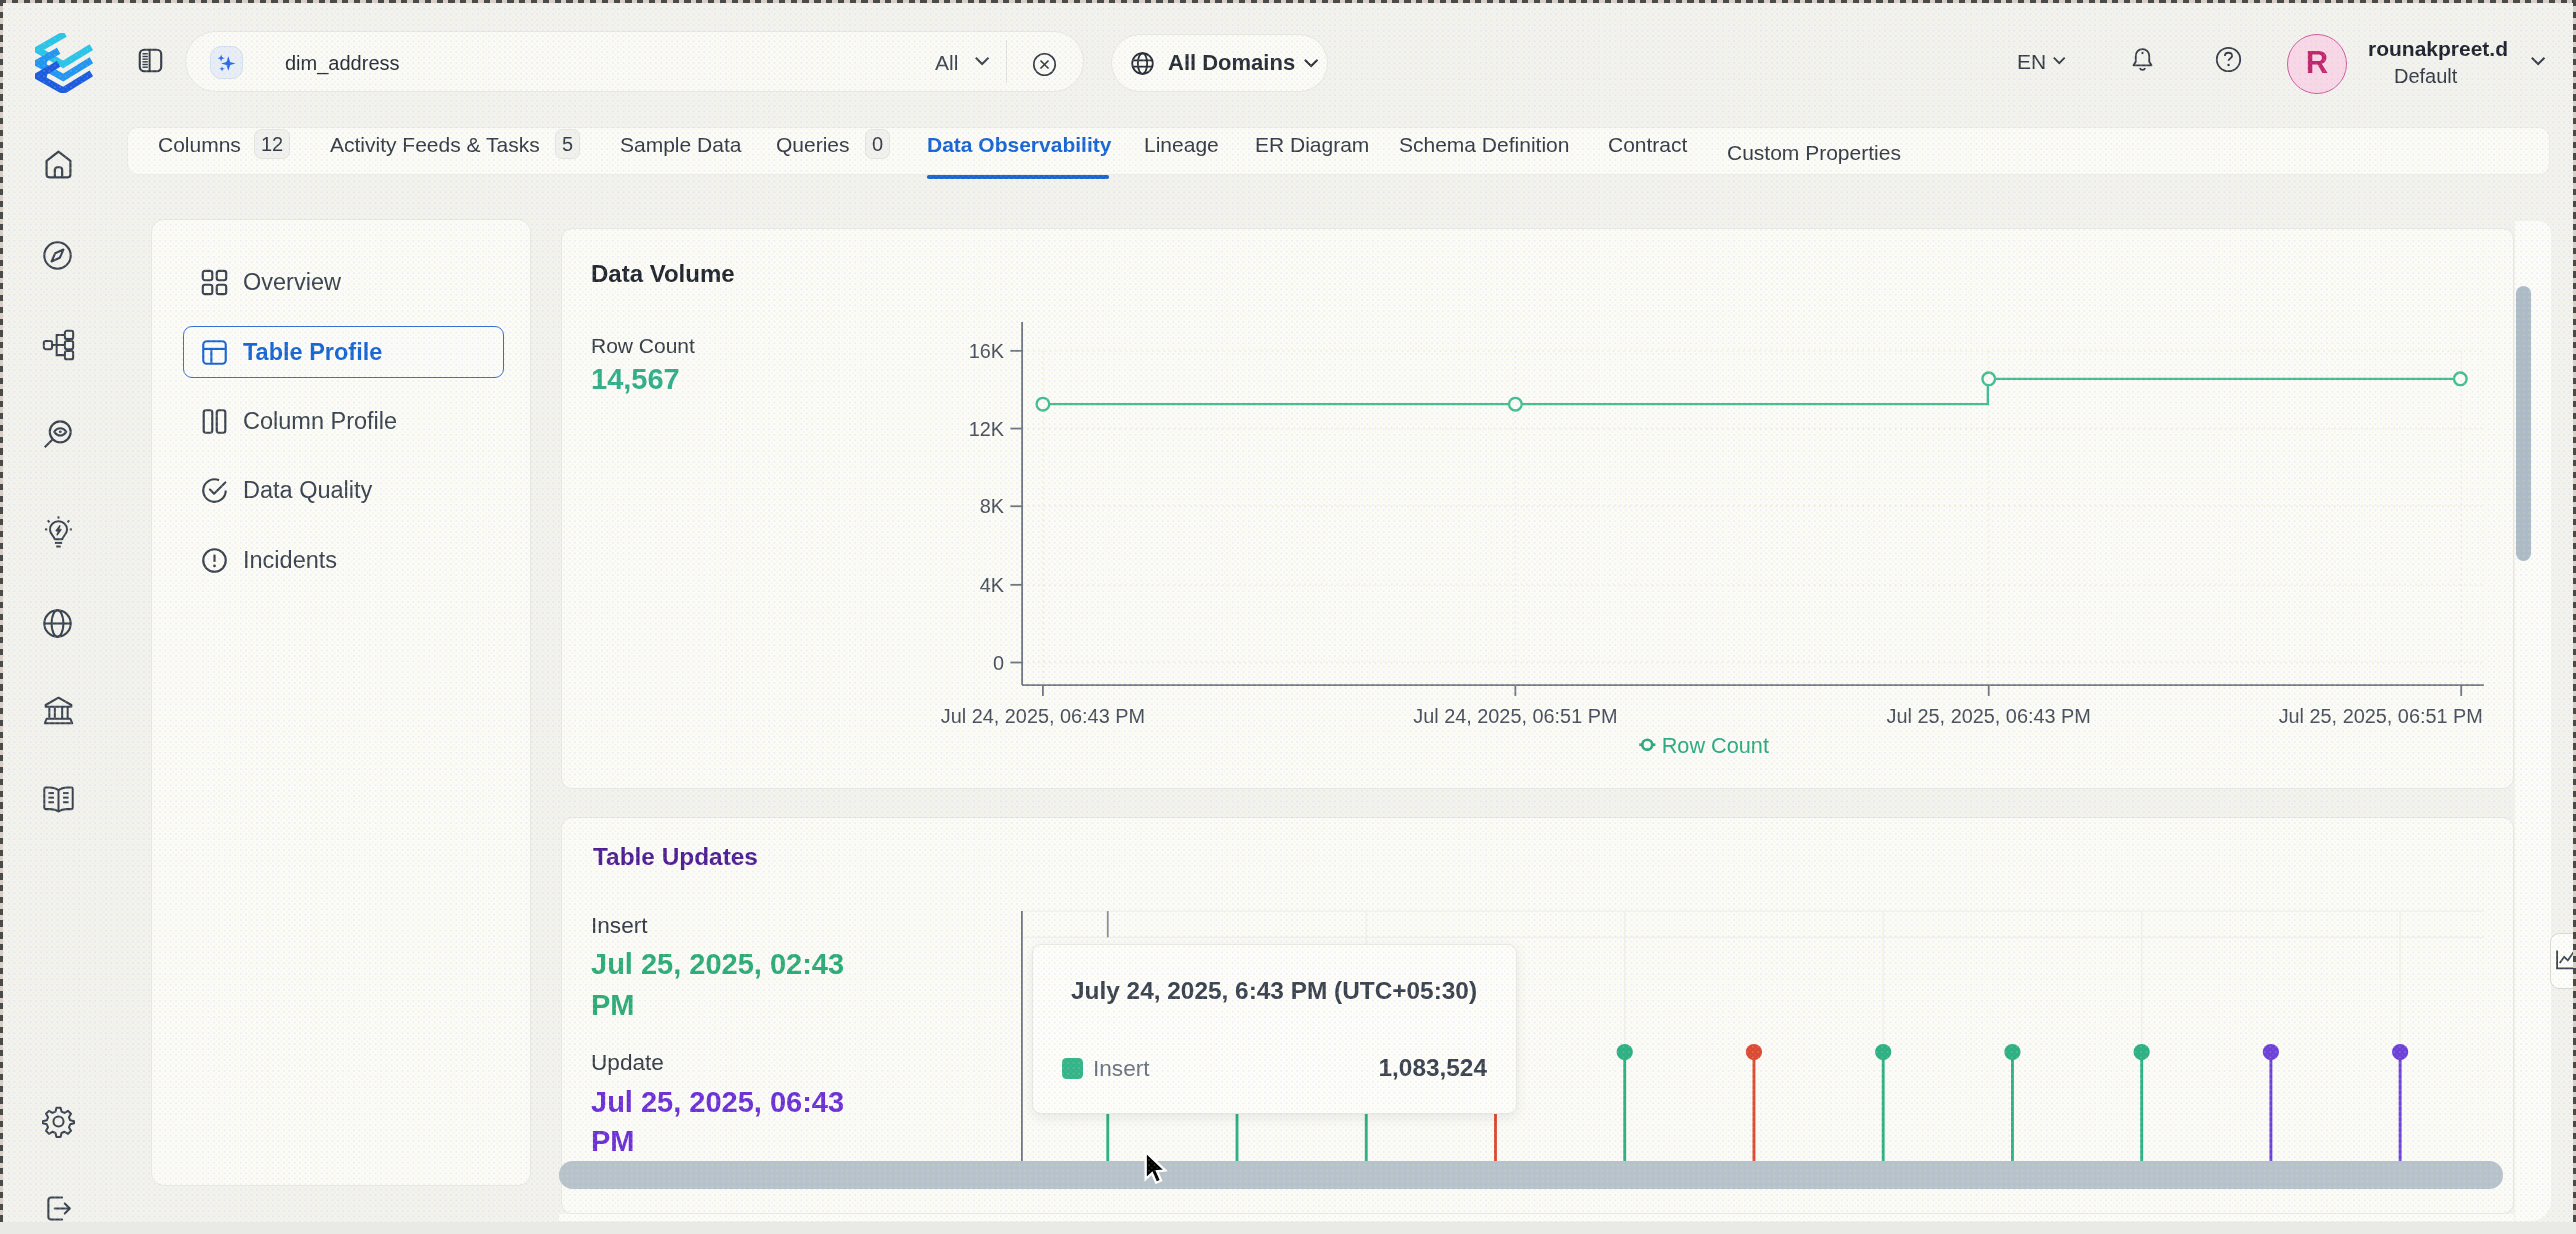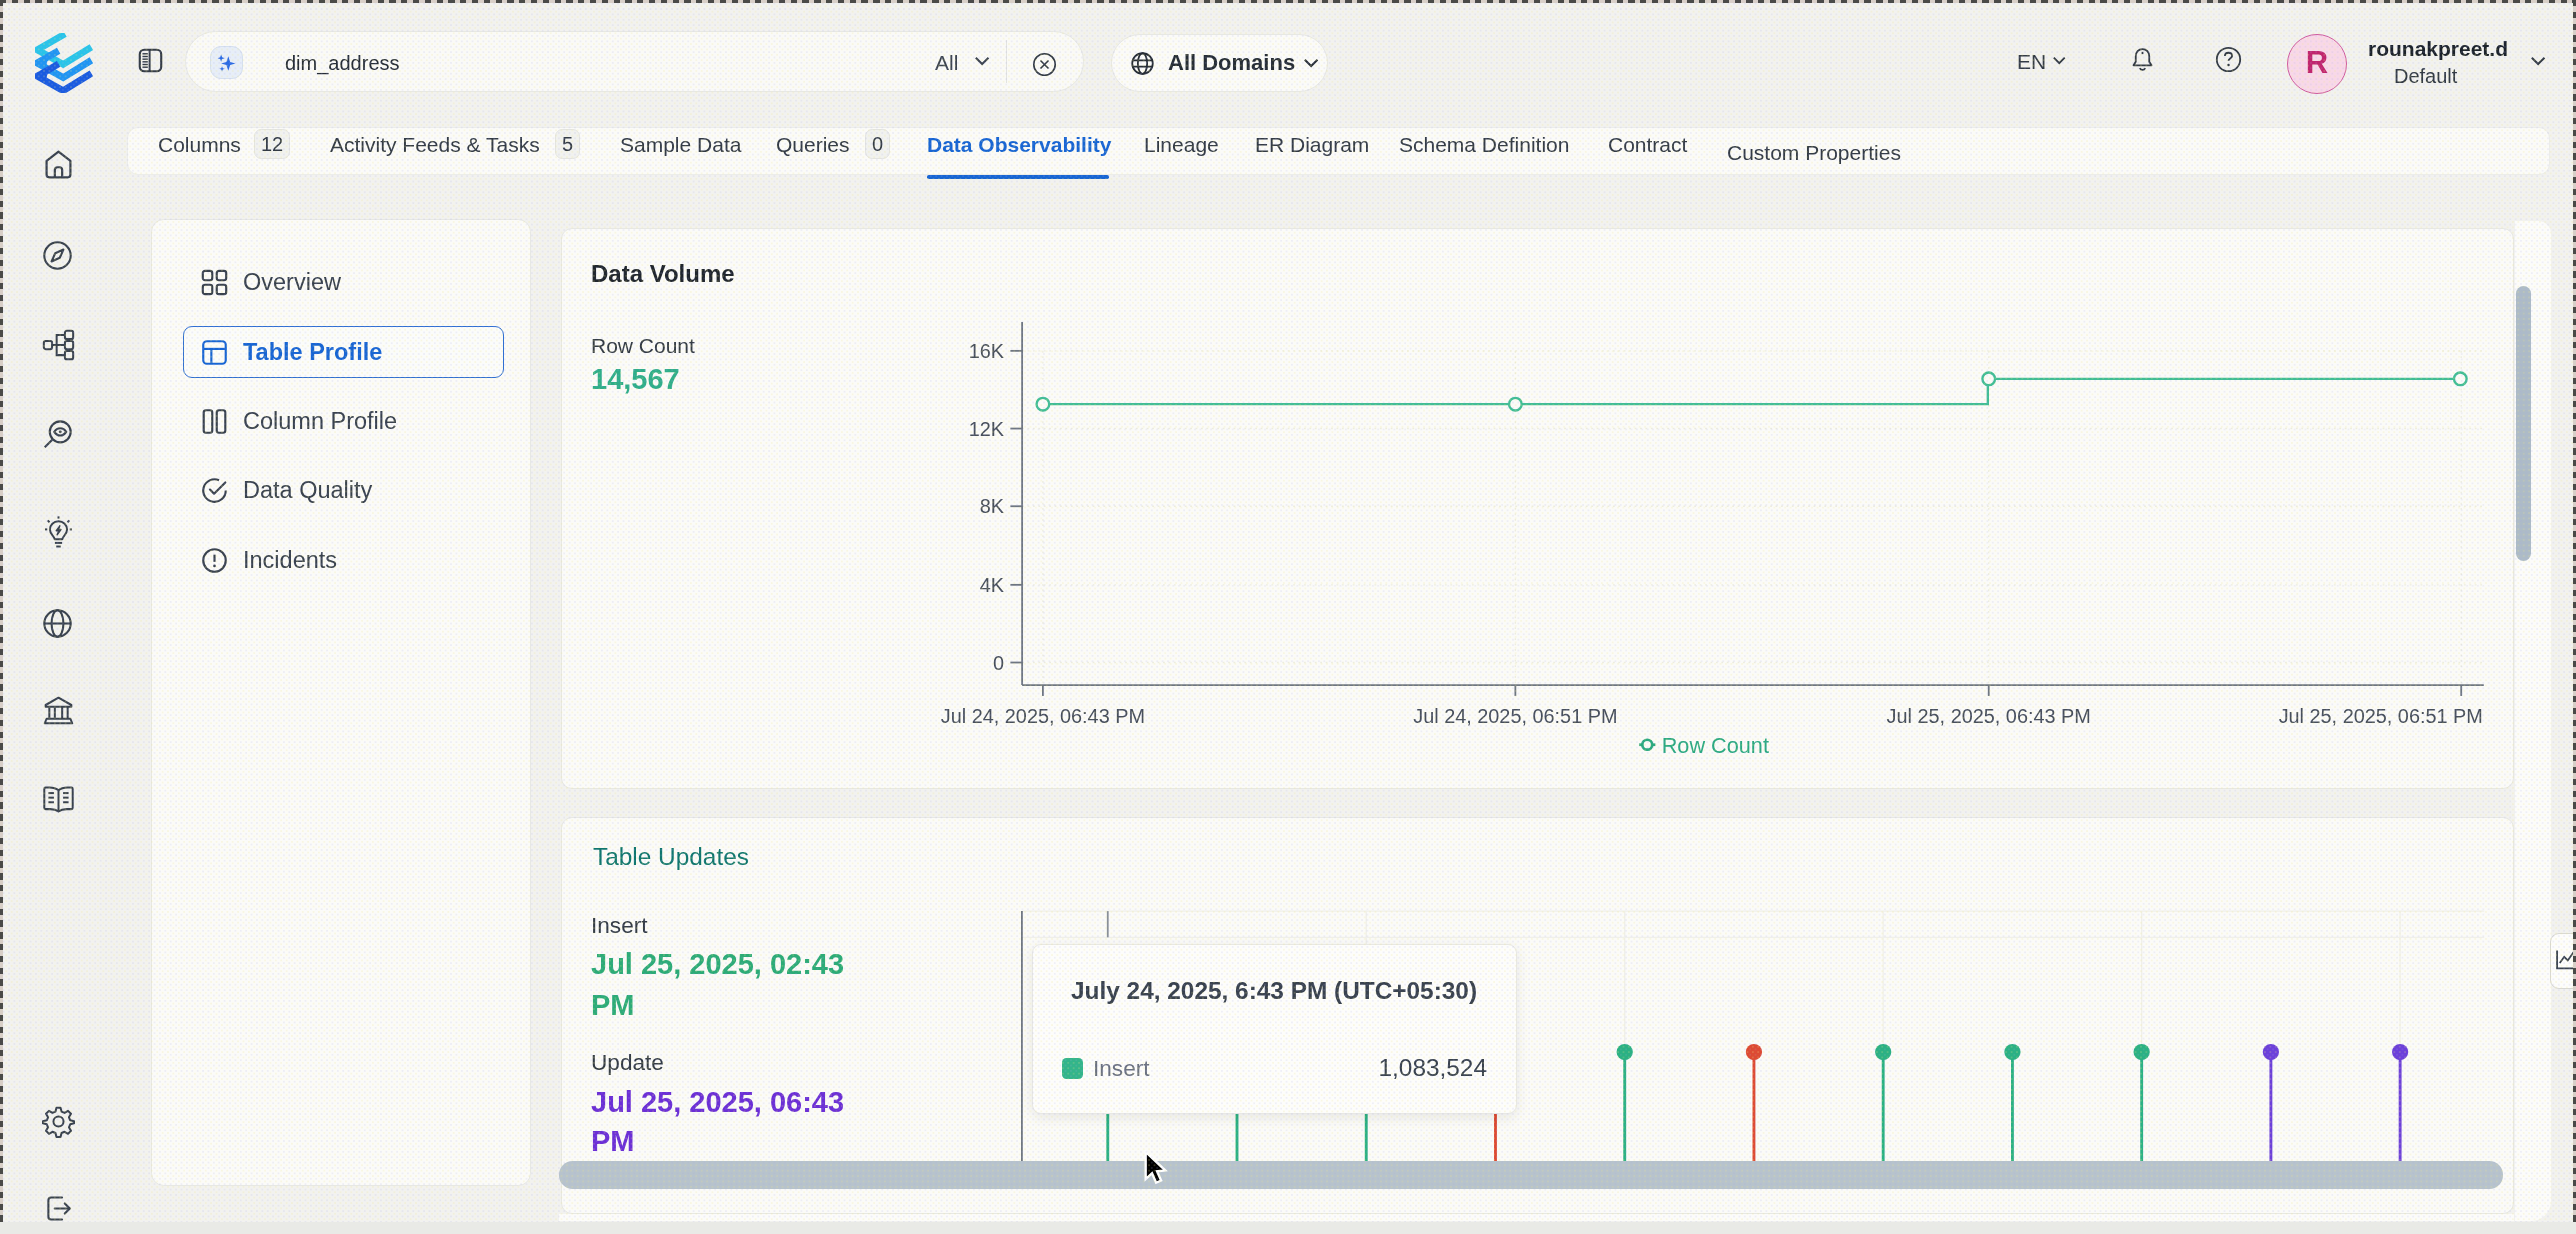--- a/index.html
+++ b/index.html
@@ -282,21 +282,21 @@
       <g>
         <line x1="1193" y1="572" x2="1211" y2="572" stroke="#2aa981" stroke-width="3"></line>
         <circle cx="1202" cy="572" r="5.5" fill="#fbfbf8" stroke="#2aa981" stroke-width="3"></circle>
         <text x="1218" y="581" font-family="Liberation Sans, sans-serif" font-size="24" fill="#2aa981">Row Count</text>
       </g>
     </svg>
   </div>
 
   <div id="tucard" class="card" style="left:561px;top:817px;width:1953px;height:397px;border-radius:11px;"></div>
   <div id="tucontent">
-    <div class="txt" style="left:593px;top:843px;font-size:24.4px;font-weight:400;color:#0f766e;">Table Updates</div>
+    <div class="txt" style="left:593px;top:843px;font-size:24.4px;font-weight:700;color:#4c1d95;">Table Updates</div>
     <div class="txt" style="left:591px;top:913px;font-size:22.6px;color:#333b45;">Insert</div>
     <div class="txt" style="left:591px;top:948px;font-size:29px;font-weight:700;color:#2cab77;">Jul 25, 2025, 02:43</div>
     <div class="txt" style="left:591px;top:989px;font-size:29px;font-weight:700;color:#2cab77;">PM</div>
     <div class="txt" style="left:591px;top:1050px;font-size:22.6px;color:#333b45;">Update</div>
     <div class="txt" style="left:591px;top:1086px;font-size:29px;font-weight:700;color:#6b2fd6;">Jul 25, 2025, 06:43</div>
     <div class="txt" style="left:591px;top:1125px;font-size:29px;font-weight:700;color:#6b2fd6;">PM</div>
     <svg class="abs" style="left:561px;top:817px;" width="1953" height="397" viewBox="0 0 2161 439">
       <g stroke="#f0f0ea" stroke-width="1.5">
         <line x1="891" y1="104" x2="891" y2="380"></line>
         <line x1="1177" y1="104" x2="1177" y2="380"></line>
@@ -333,21 +333,21 @@
         <circle cx="1749" cy="260" r="9" fill="#2bb183"></circle>
         <circle cx="1892" cy="260" r="9" fill="#6c40da"></circle>
         <circle cx="2035" cy="260" r="9" fill="#6c40da"></circle>
       </g>
     </svg>
 
     <div class="abs" style="left:1032px;top:944px;width:485px;height:170px;background:#fdfdfb;border:0.9px solid #e8e8e4;border-radius:9px;box-shadow:0 3.6px 12.7px rgba(0,0,0,0.08);box-sizing:border-box;">
       <div class="txt" style="left:38px;top:24.4px;font-size:24.4px;font-weight:700;color:#39424e;margin-top:8px;">July 24, 2025, 6:43 PM (UTC+05:30)</div>
       <div class="abs" style="left:29px;top:113px;width:21px;height:21px;background:#33b58a;border-radius:4.5px;"></div>
       <div class="txt" style="left:60px;top:111px;font-size:22.6px;color:#6b7280;">Insert</div>
-      <div class="txt" style="right:29px;top:109px;font-size:24.4px;font-weight:400;color:#39424e;text-align:center;">1,083,524</div>
+      <div class="txt" style="right:29px;top:109px;font-size:24.4px;font-weight:700;color:#39424e;text-align:center;">1,083,524</div>
     </div>
   </div>
 
   <div class="abs" style="left:2515px;top:221px;width:36px;height:1000px;background:#fcfcfa;border-radius:0 12.7px 20px 0;"></div>
   <div class="abs" style="left:559px;top:1214px;width:1955px;height:7.2px;background:#fcfcfa;"></div>
 
   <div id="extras">
 
     <div class="abs" style="left:559px;top:1161px;width:1944px;height:28px;border-radius:13.6px;background:#b7c3cc;"></div>
 

